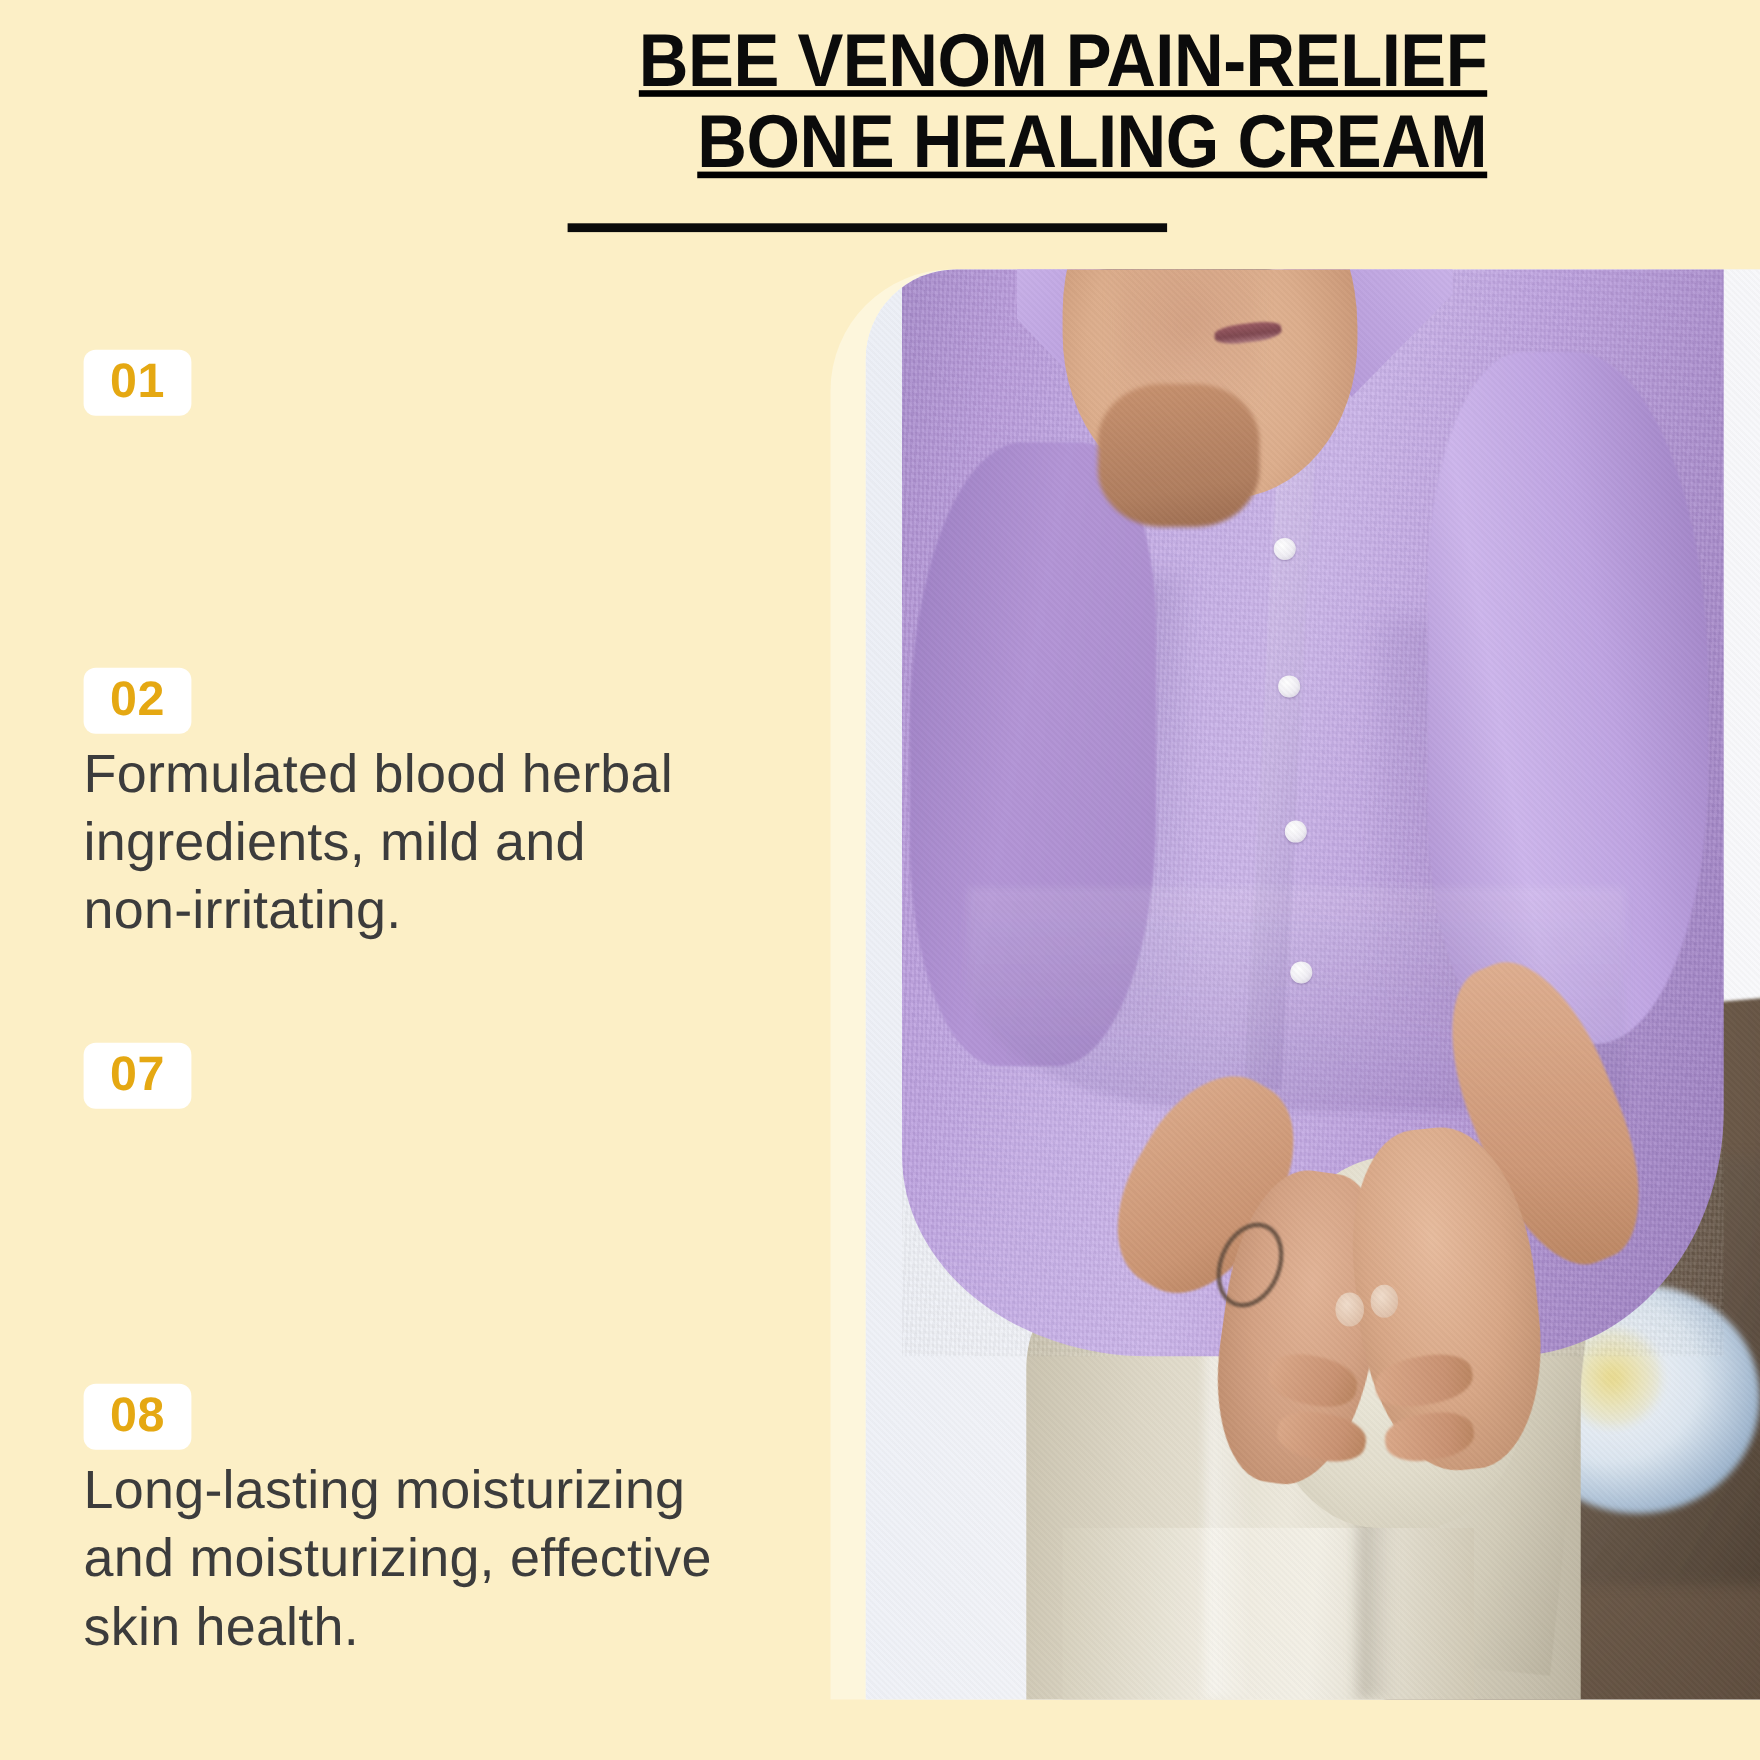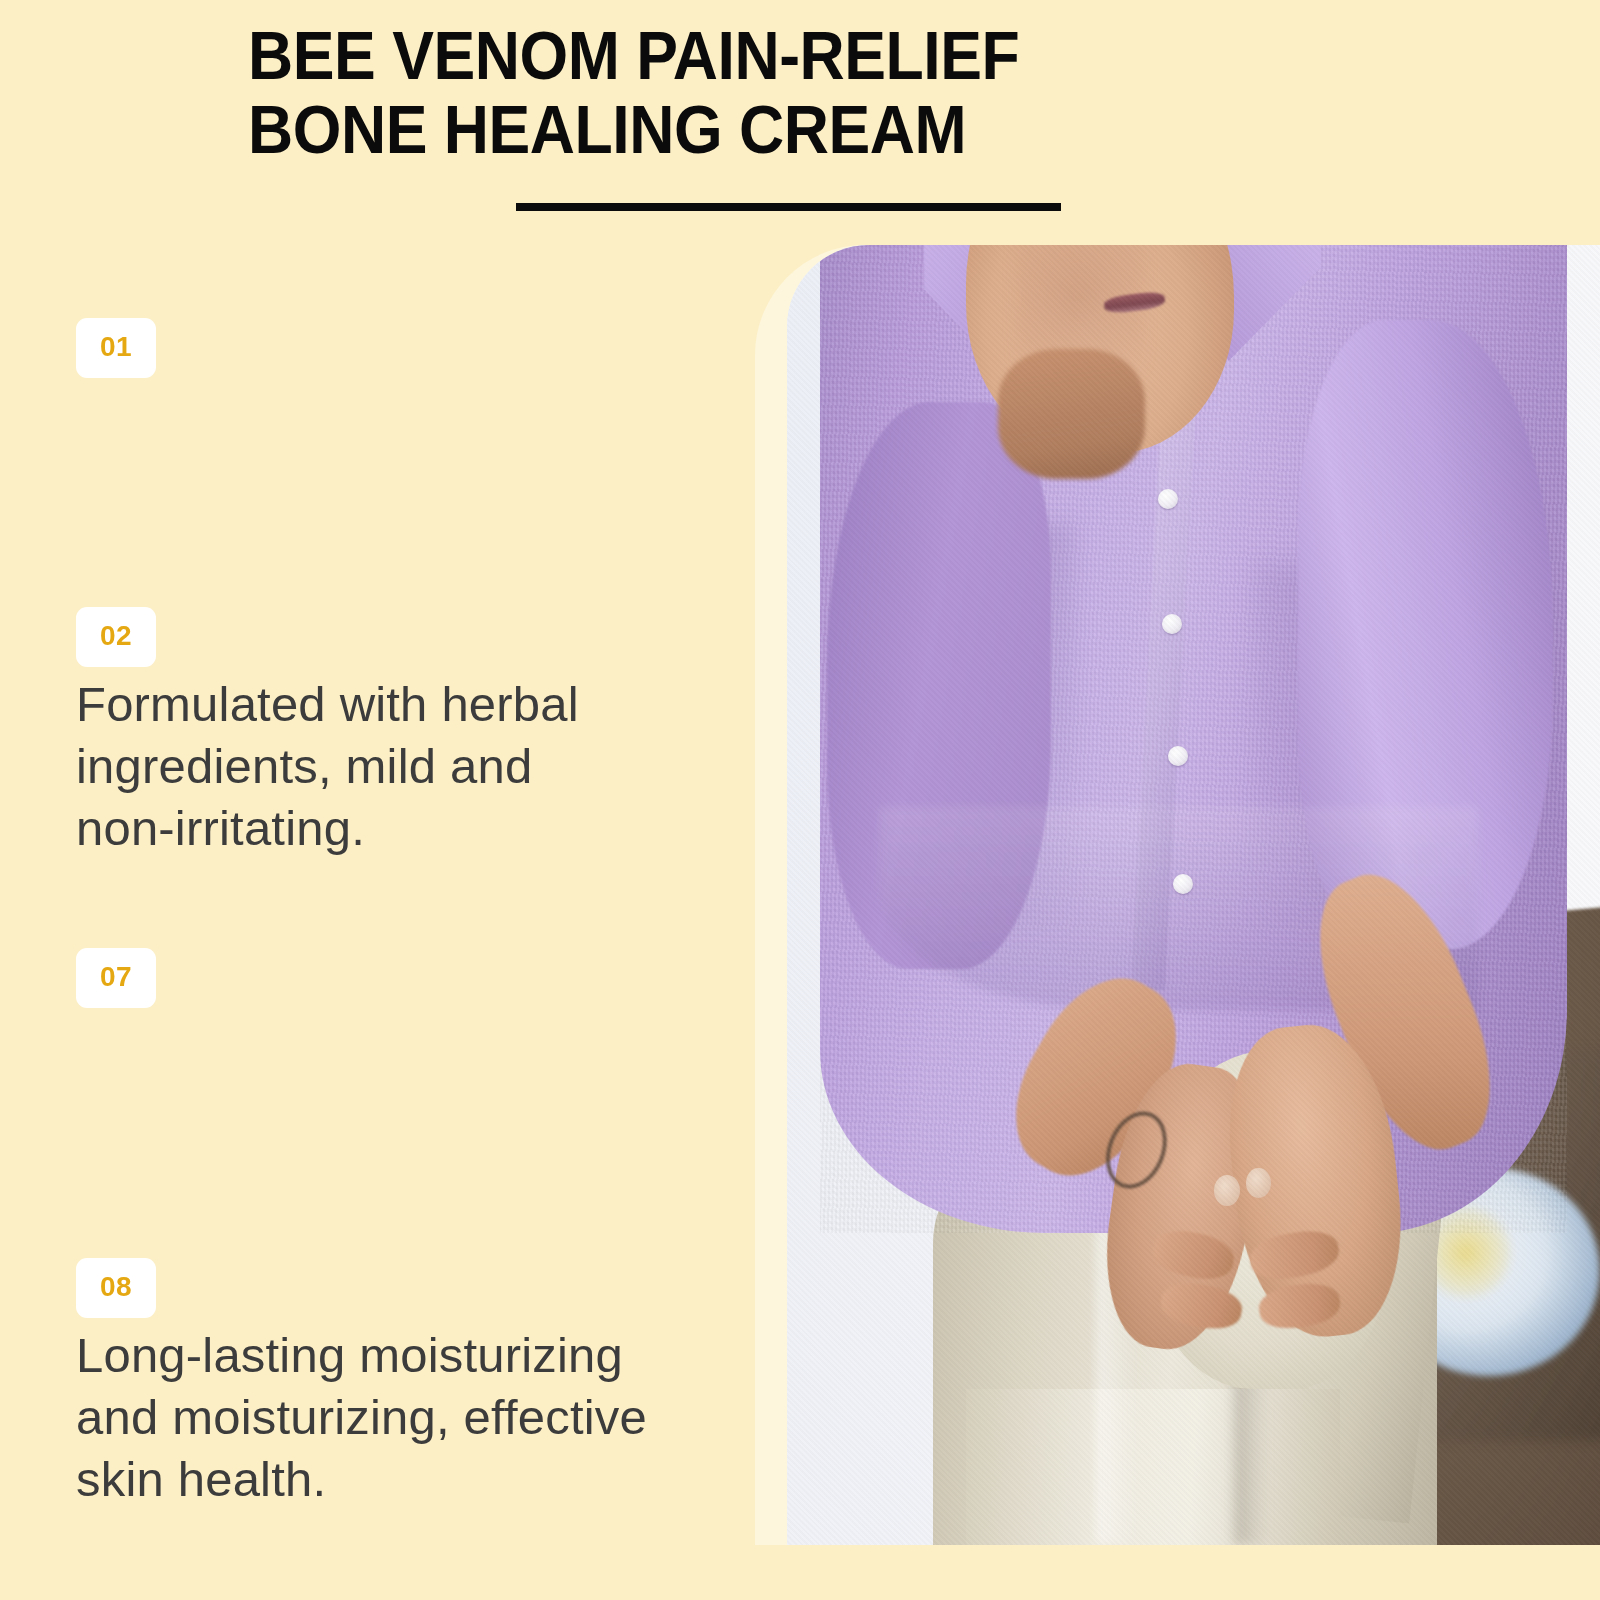--- a/index.html
+++ b/index.html
@@ -15,21 +15,22 @@
     height: 1600px;
     background: #FCEFC6;
     overflow: hidden;
   }
 
   
   #title-block {
     position: absolute;
     left: 200px; top: 18px;
     width: 1200px;
-    text-align: left;
+    text-align: right;
+    text-decoration: underline;
   }
   .title-line {
     font-family: "Liberation Sans Narrow", "Liberation Sans", sans-serif;
     font-weight: bold;
     font-size: 68px;
     line-height: 74px;
     letter-spacing: -0.5px;
     color: #0B0B0B;
     transform: scaleX(0.92);
     white-space: nowrap;
@@ -55,21 +56,21 @@
   .badge {
     display: inline-block;
     background: #FFFFFF;
     border-radius: 11px;
     padding: 6px 24px 8px 24px;
     margin-bottom: 6px;
   }
   .badge-num {
     font-family: "Liberation Sans Narrow", "Liberation Sans", sans-serif;
     font-weight: bold;
-    font-size: 28px;
+    font-size: 44px;
     line-height: 46px;
     color: #E5A812;
     letter-spacing: 0.5px;
     display: block;
   }
   .feature-text {
     font-family: "Liberation Sans Narrow", "Liberation Sans", sans-serif;
     font-weight: 300;
     font-size: 49px;
     line-height: 62px;
@@ -436,21 +437,21 @@
     <div class="feature" id="feature-1">
       <div class="badge">
         <span class="badge-num">01</span>
       </div>
     </div>
 
     <div class="feature" id="feature-2">
       <div class="badge">
         <span class="badge-num">02</span>
       </div>
-      <div class="feature-text">Formulated with herbal
+      <div class="feature-text">Formulated blood herbal
 ingredients, mild and
 non-irritating.</div>
     </div>
 
     <div class="feature" id="feature-3">
       <div class="badge">
         <span class="badge-num">07</span>
       </div>
     </div>
 

